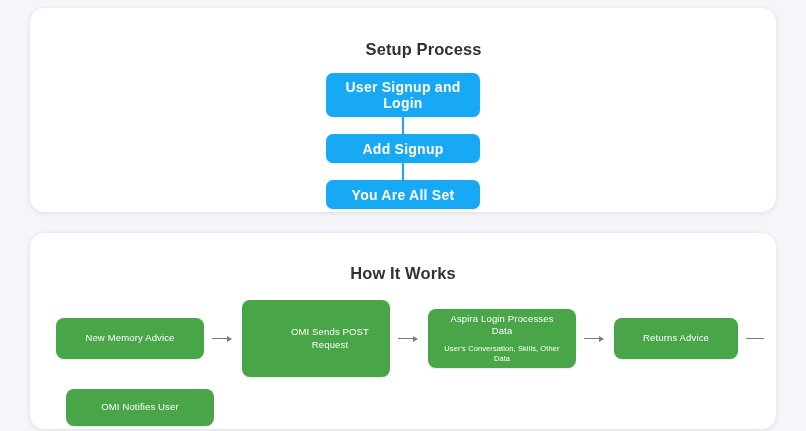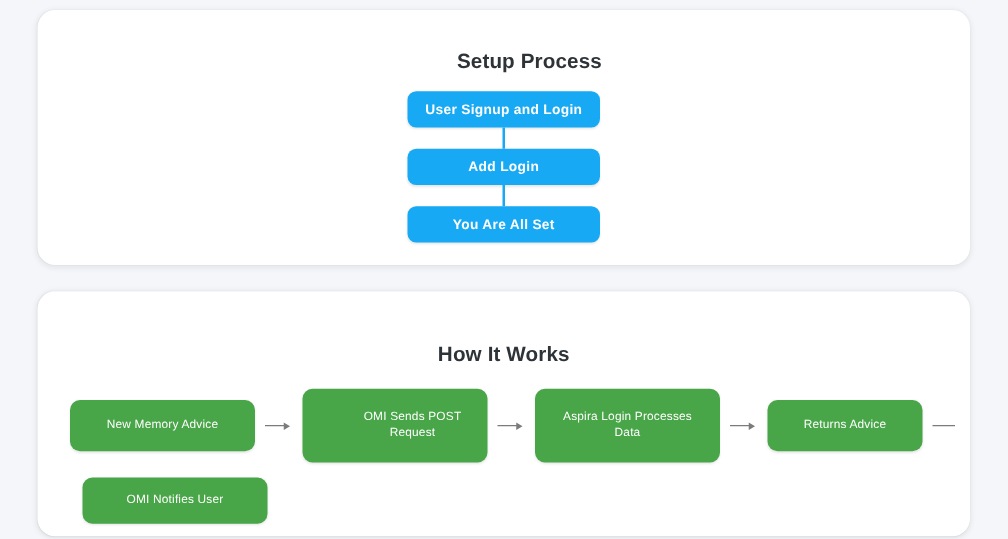--- a/index.html
+++ b/index.html
@@ -39,37 +39,37 @@
 
   .card-title {
     text-align: center;
     font-size: 16.5px;
     font-weight: bold;
     color: #2e3338;
     letter-spacing: 0.1px;
   }
 
   #card-setup .card-title { margin-top: 32px; margin-left: 41px; }
-  #card-works .card-title { margin-top: 42px; }
+  #card-works .card-title { margin-top: 31px; }
 
   
   .vflow {
     margin-top: 14px;
     display: flex;
     flex-direction: column;
     align-items: center;
   }
 
   .node-blue {
     width: 154px;
     min-height: 29px;
     background: #17a9f3;
     color: #ffffff;
     border-radius: 7px;
-    font-size: 11px;
+    font-size: 14px;
     font-weight: bold;
     letter-spacing: 0.25px;
     display: flex;
     align-items: center;
     justify-content: center;
     text-align: center;
     padding: 6px 8px;
     box-shadow: 0 1px 2px rgba(0,0,0,0.10);
   }
 
@@ -111,21 +111,21 @@
 
   .node-green .node-sub {
     font-size: 7.5px;
     line-height: 1.35;
     margin-top: 6px;
     letter-spacing: 0.1px;
     max-width: 120px;
   }
 
   .g1 { width: 148px; height: 41px; }
-  .g2 { width: 148px; height: 59px; padding-left: 40px; }
+  .g2 { width: 148px; height: 77px; padding-left: 40px; }
   .g3 { width: 148px; height: 59px; }
   .g4 { width: 124px; height: 41px; }
   .g5 { width: 148px; height: 37px; margin-left: 10px; }
 
   .harrow {
     flex: none;
     width: 38px;
     height: 12px;
     position: relative;
     display: flex;
@@ -163,21 +163,21 @@
 
   <div class="card" id="card-setup">
     <div class="card-title">Setup Process</div>
 
     <div class="vflow">
 
       <div class="node-blue">User Signup and Login</div>
 
       <div class="vconnector"></div>
 
-      <div class="node-blue">Add Login</div>
+      <div class="node-blue">Add Signup</div>
 
       <div class="vconnector"></div>
 
       <div class="node-blue">You Are All Set</div>
     </div>
   </div>
 
   <div class="card" id="card-works">
     <div class="card-title">How It Works</div>
 
@@ -196,20 +196,21 @@
         <div class="node-label">OMI Sends POST Request</div>
       </div>
 
       <div class="harrow">
         <span class="shaft"></span>
           <span class="head"></span>
       </div>
 
       <div class="node-green g3">
         <div class="node-label">Aspira Login Processes Data</div>
+        <div class="node-sub">User's Conversation, Skills, Other Data</div>
       </div>
 
       <div class="harrow">
         <span class="shaft"></span>
           <span class="head"></span>
       </div>
 
       <div class="node-green g4">
         <div class="node-label">Returns Advice</div>
       </div>

